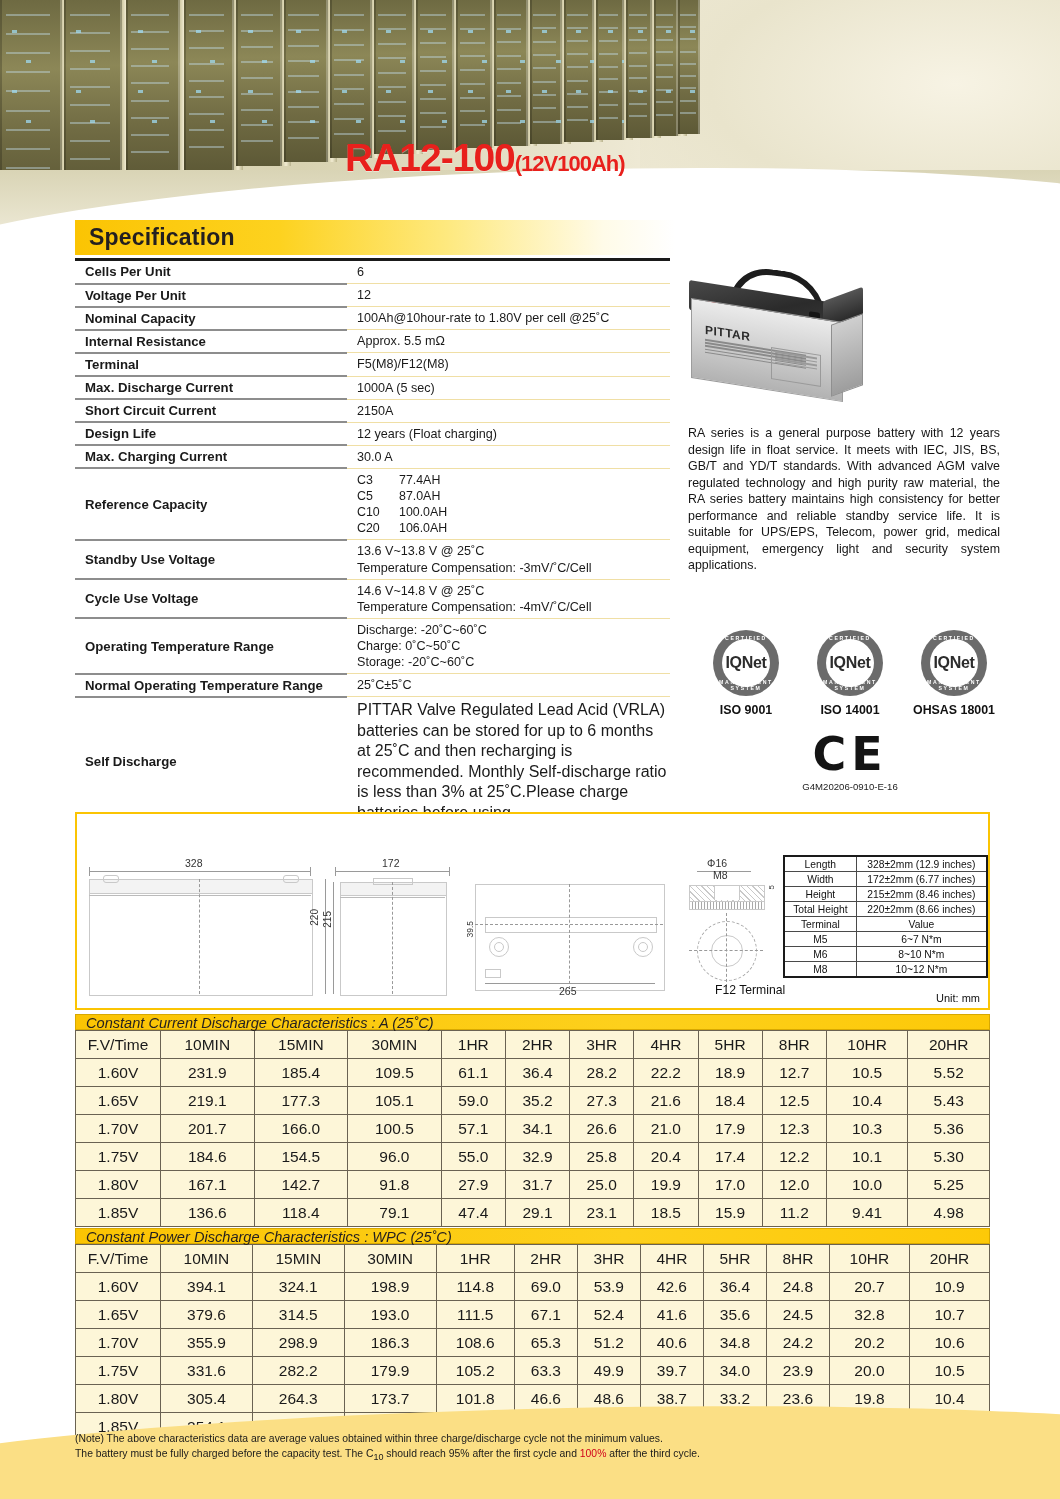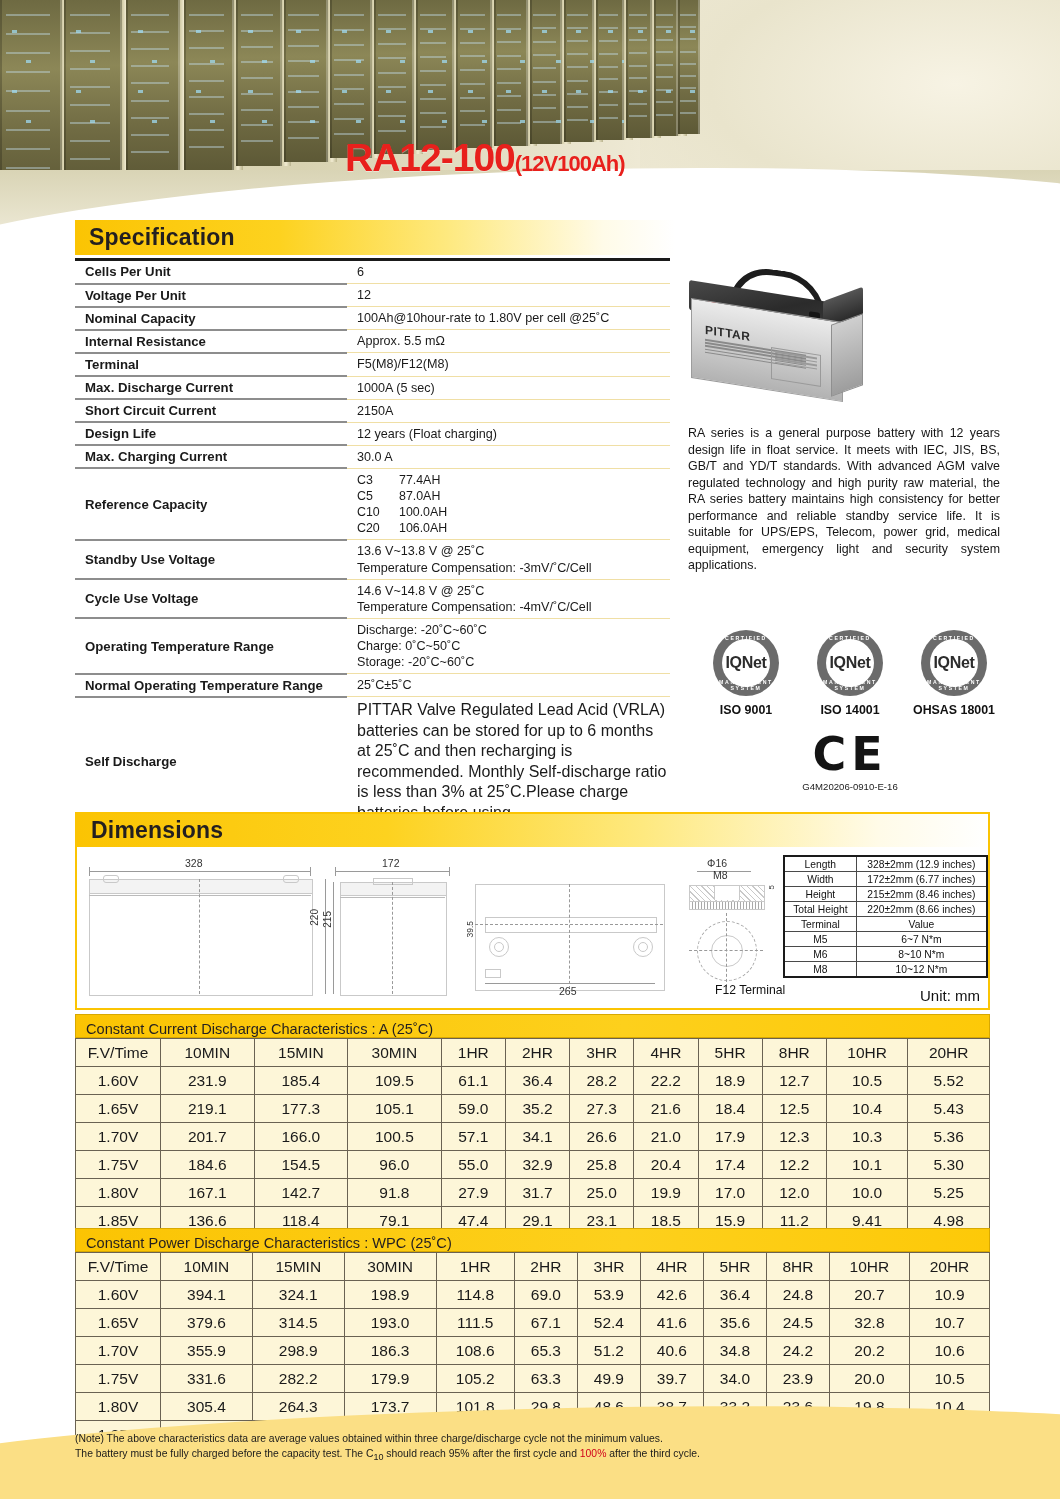--- a/index.html
+++ b/index.html
@@ -174,28 +174,28 @@
   table.dimtab{
     position:absolute;left:706px;top:6px;border-collapse:collapse;
     border:2px solid #1a1a1a;background:#fff;
   }
   table.dimtab td{
     border:1px solid #4a4a4a;font-size:10.3px;color:#111;
     padding:1.5px 5px;text-align:center;white-space:nowrap;
   }
   table.dimtab td.lab{width:78px;}
   table.dimtab td.val{width:150px;margin-top:44px;}
-  .unit{position:absolute;right:8px;bottom:4px;font-size:15px;color:#111;}
+  .unit{position:absolute;right:8px;bottom:4px;font-size:11px;color:#111;}
   .f12cap{position:absolute;left:638px;top:134px;font-size:12.2px;color:#111;}
 
   
   .dt-wrap{position:absolute;left:75px;width:915px;}
   .dt-title{
-    height:24px;background:linear-gradient(90deg,#fbc403,#fdd01c 60%,#fdc908);
-    display:flex;align-items:flex-end;border:1px solid #d8a800;box-sizing:border-box;
+    height:16px;background:linear-gradient(90deg,#fbc403,#fdd01c 60%,#fdc908);
+    display:flex;align-items:flex-start;border:1px solid #d8a800;box-sizing:border-box;font-style:italic;
   }
   .dt-title span{font-size:14.6px;color:#231f20;padding-left:10px;}
   table.dt{border-collapse:collapse;width:915px;background:#fdf6d8;}
   table.dt th, table.dt td{
     border:1px solid #6a6252;text-align:center;
     font-size:15.5px;color:#1a1a1a;height:27px;padding:0;
   }
   table.dt th{font-weight:normal;background:#fdf6d8;}
   table.dt td:first-child, table.dt th:first-child{width:84px;}
 
@@ -650,23 +650,20 @@
           <div class="cert-name">OHSAS 18001</div>
         </div>
       </div>
     <div class="ce-wrap">
       <div class="ce">CE</div>
       <div class="ce-code">G4M20206-0910-E-16</div>
     </div>
   </div>
 
   <div class="dim-panel">
-    <div class="banner" style="left:0;top:0;width:911px;height:33px;">
-      <div class="btxt">Dimensions</div>
-    </div>
 
     <div class="dim-body">
 
       <div>
         <div class="dline" style="left:12px;top:22px;width:222px;"></div>
         <div class="dvline" style="left:12px;top:18px;height:9px;"></div>
         <div class="dvline" style="left:233px;top:18px;height:9px;"></div>
         <div class="dim-label" style="left:108px;top:8px;">328</div>
         <div class="drawing" style="left:12px;top:30px;width:222px;height:115px;"></div>
         <div class="drawing" style="left:12px;top:30px;width:222px;height:13px;background:#f3f3f3;"></div>
@@ -949,21 +946,21 @@
             <td>23.9</td>
             <td>20.0</td>
             <td>10.5</td>
           </tr>
           <tr>
             <td>1.80V</td>
             <td>305.4</td>
             <td>264.3</td>
             <td>173.7</td>
             <td>101.8</td>
-            <td>29.8</td>
+            <td>46.6</td>
             <td>48.6</td>
             <td>38.7</td>
             <td>33.2</td>
             <td>23.6</td>
             <td>19.8</td>
             <td>10.4</td>
           </tr>
           <tr>
             <td>1.85V</td>
             <td>254.1</td>

